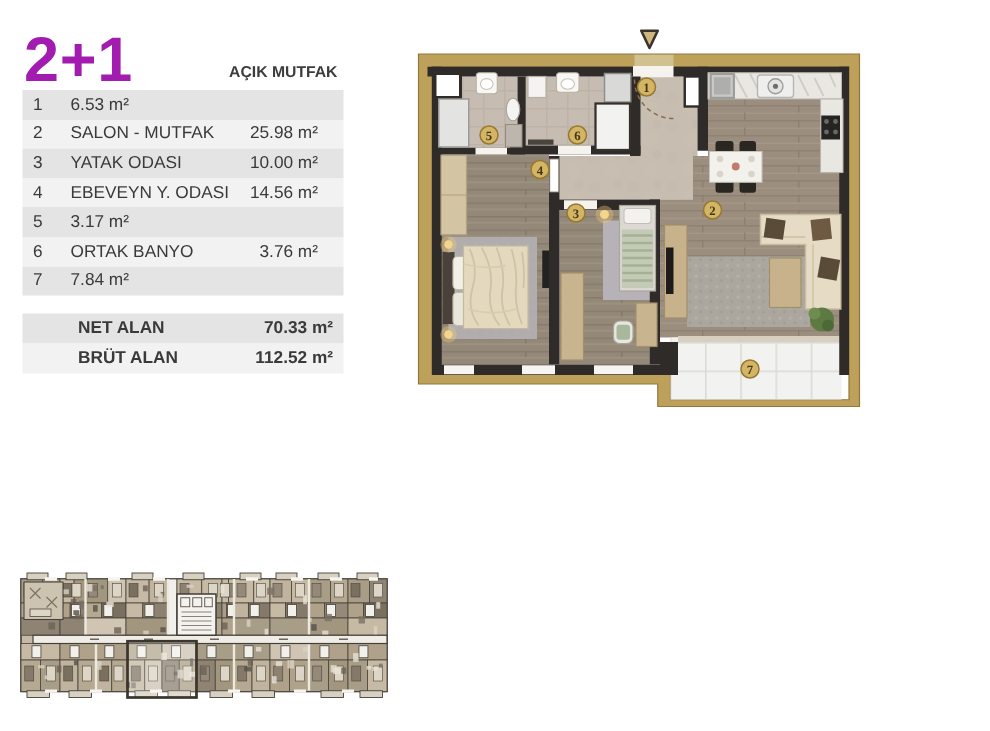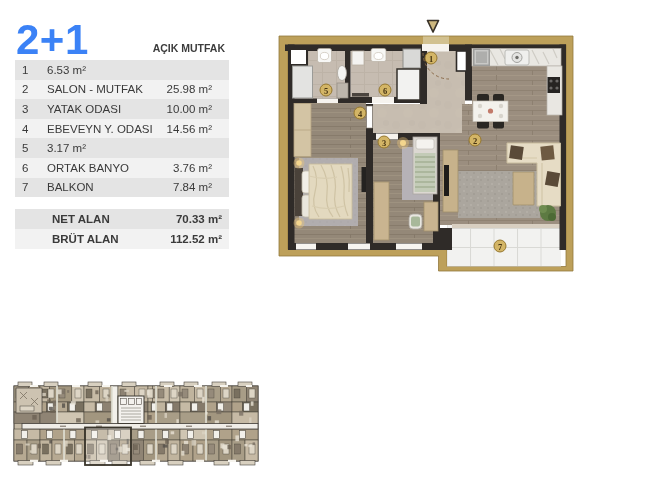--- a/index.html
+++ b/index.html
@@ -1,18 +1,18 @@
 <!DOCTYPE html>
 <html><head>
 <meta charset="utf-8">
 <style>
   html,body{margin:0;padding:0;width:660px;height:487px;background:#ffffff;overflow:hidden;}
   body{font-family:"Liberation Sans", sans-serif;position:relative;}
   .abs{position:absolute;}
-  .title{left:16px;top:16px;font-size:42px;font-weight:bold;color:#3b82f6;letter-spacing:0.5px;}
+  .title{left:16px;top:16px;font-size:42px;font-weight:bold;color:#a21caf;letter-spacing:0.5px;}
   .subtitle{left:0;top:42px;width:225px;text-align:right;font-size:10.5px;font-weight:bold;color:#3c3c3c;}
   .tbl{left:15px;top:60px;width:214px;font-size:11.5px;color:#3a3a3a;}
   .row{height:19.6px;display:flex;align-items:center;}
   .row .num{width:25px;padding-left:7px;}
   .row .nm{flex:1;}
   .row .ar{padding-right:17px;text-align:right;}
   .g1{background:#e4e4e4;}
   .g2{background:#f2f2f2;}
   .sum .nm{font-weight:bold;padding-left:37px;}
   .sum .ar{font-weight:bold;padding-right:7px;}
@@ -55,21 +55,20 @@
     </div>
 
   <div class="row g2">
       <span class="num">6</span>
       <span class="nm">ORTAK BANYO</span>
       <span class="ar">3.76 m²</span>
     </div>
 
   <div class="row g1">
       <span class="num">7</span>
-      <span class="nm">BALKON</span>
       <span class="ar">7.84 m²</span>
     </div>
   <div style="height:12.2px"></div>
 
   <div class="row g1 sum">
       <span class="nm">NET ALAN</span>
       <span class="ar">70.33 m²</span>
     </div>
 
   <div class="row g2 sum">

